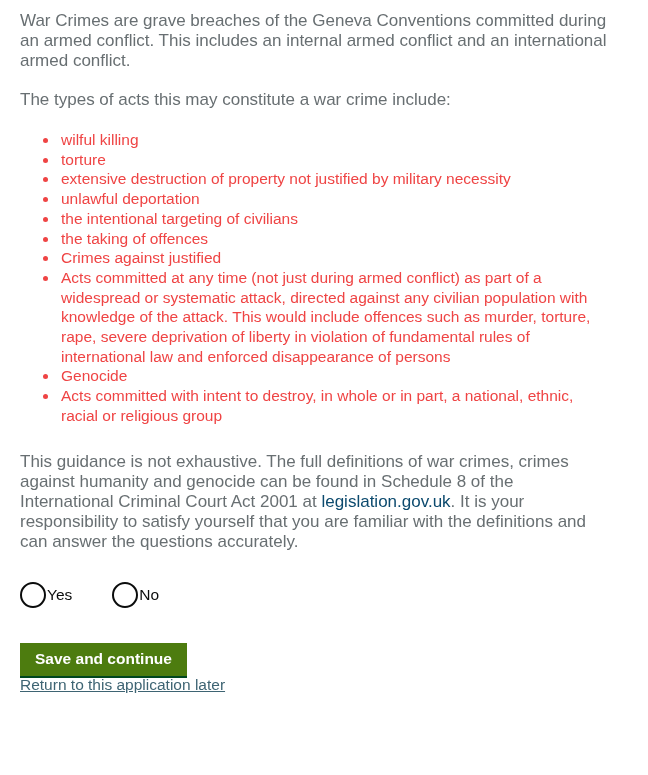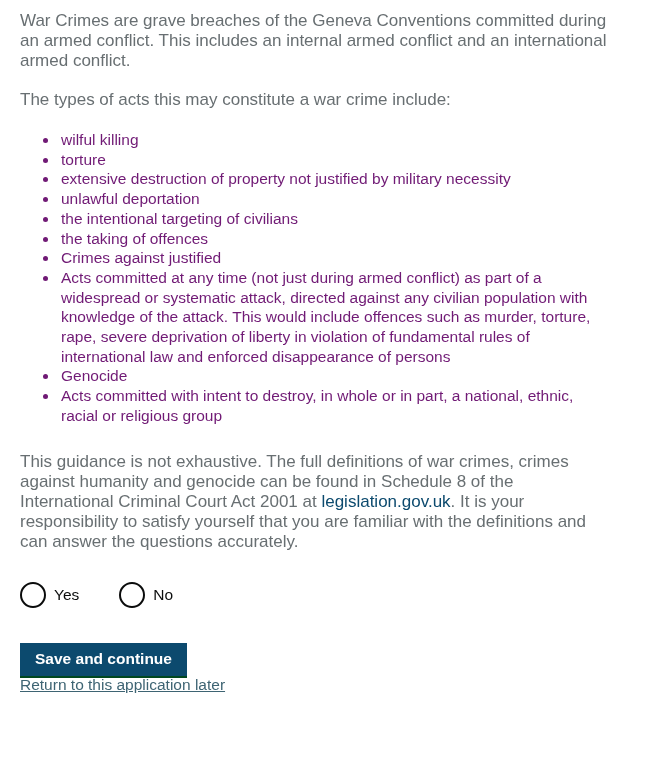--- a/index.html
+++ b/index.html
@@ -33,21 +33,21 @@
     line-height: 20px;
     max-width: 588px;
     margin: 0 0 19px 0;
   }
   .list-intro {
     margin-bottom: 6px;
   }
   ul.bullet-list {
     margin: 20px 0 26px 0;
     padding-left: 39px;
-    color: #701a75;
+    color: #ef4444;
     font-size: 15.5px;
     line-height: 19.7px;
   }
   ul.bullet-list li {
     max-width: 545px;
     margin: 0;
     padding-left: 2px;
   }
   .inline-link {
     color: #0c4a6e;
@@ -55,40 +55,40 @@
   }
   .radio-row {
     display: flex;
     align-items: center;
     margin-top: 30px;
     gap: 40px;
   }
   .radio-item {
     display: flex;
     align-items: center;
-    gap: 8px;
+    gap: 1px;
     cursor: pointer;
   }
   .radio-circle {
     width: 26px;
     height: 26px;
     border: 2px solid #0b0c0c;
     border-radius: 50%;
     background: #ffffff;
     box-sizing: border-box;
     flex: 0 0 auto;
   }
   .radio-label {
     font-size: 15.5px;
     color: #0b0c0c;
   }
   .save-button {
     display: inline-block;
     margin-top: 35px;
-    background: #0c4a6e;
+    background: #4d7c0f;
     color: #ffffff;
     font-family: "Liberation Sans", sans-serif;
     font-size: 15.5px;
     font-weight: 700;
     border: none;
     padding: 7px 15px 8px 15px;
     box-shadow: 0 2px 0 #00471f;
     cursor: pointer;
   }
   .return-link {

